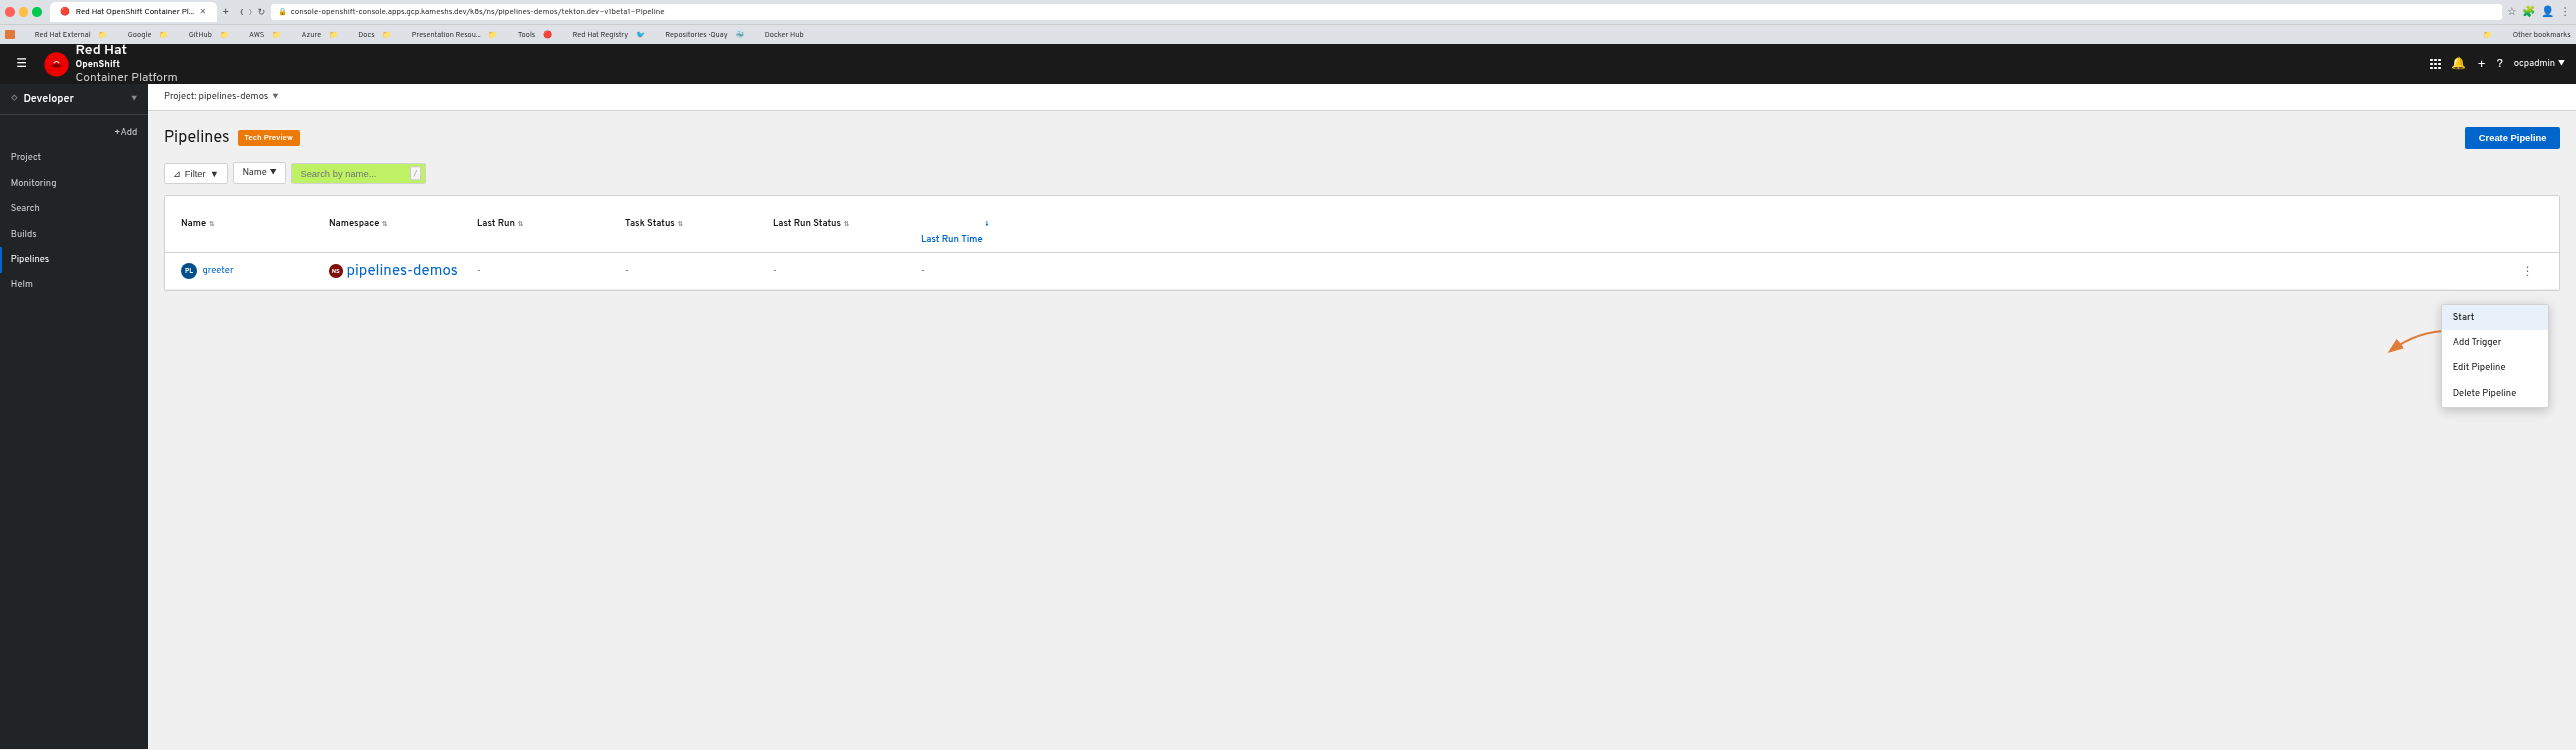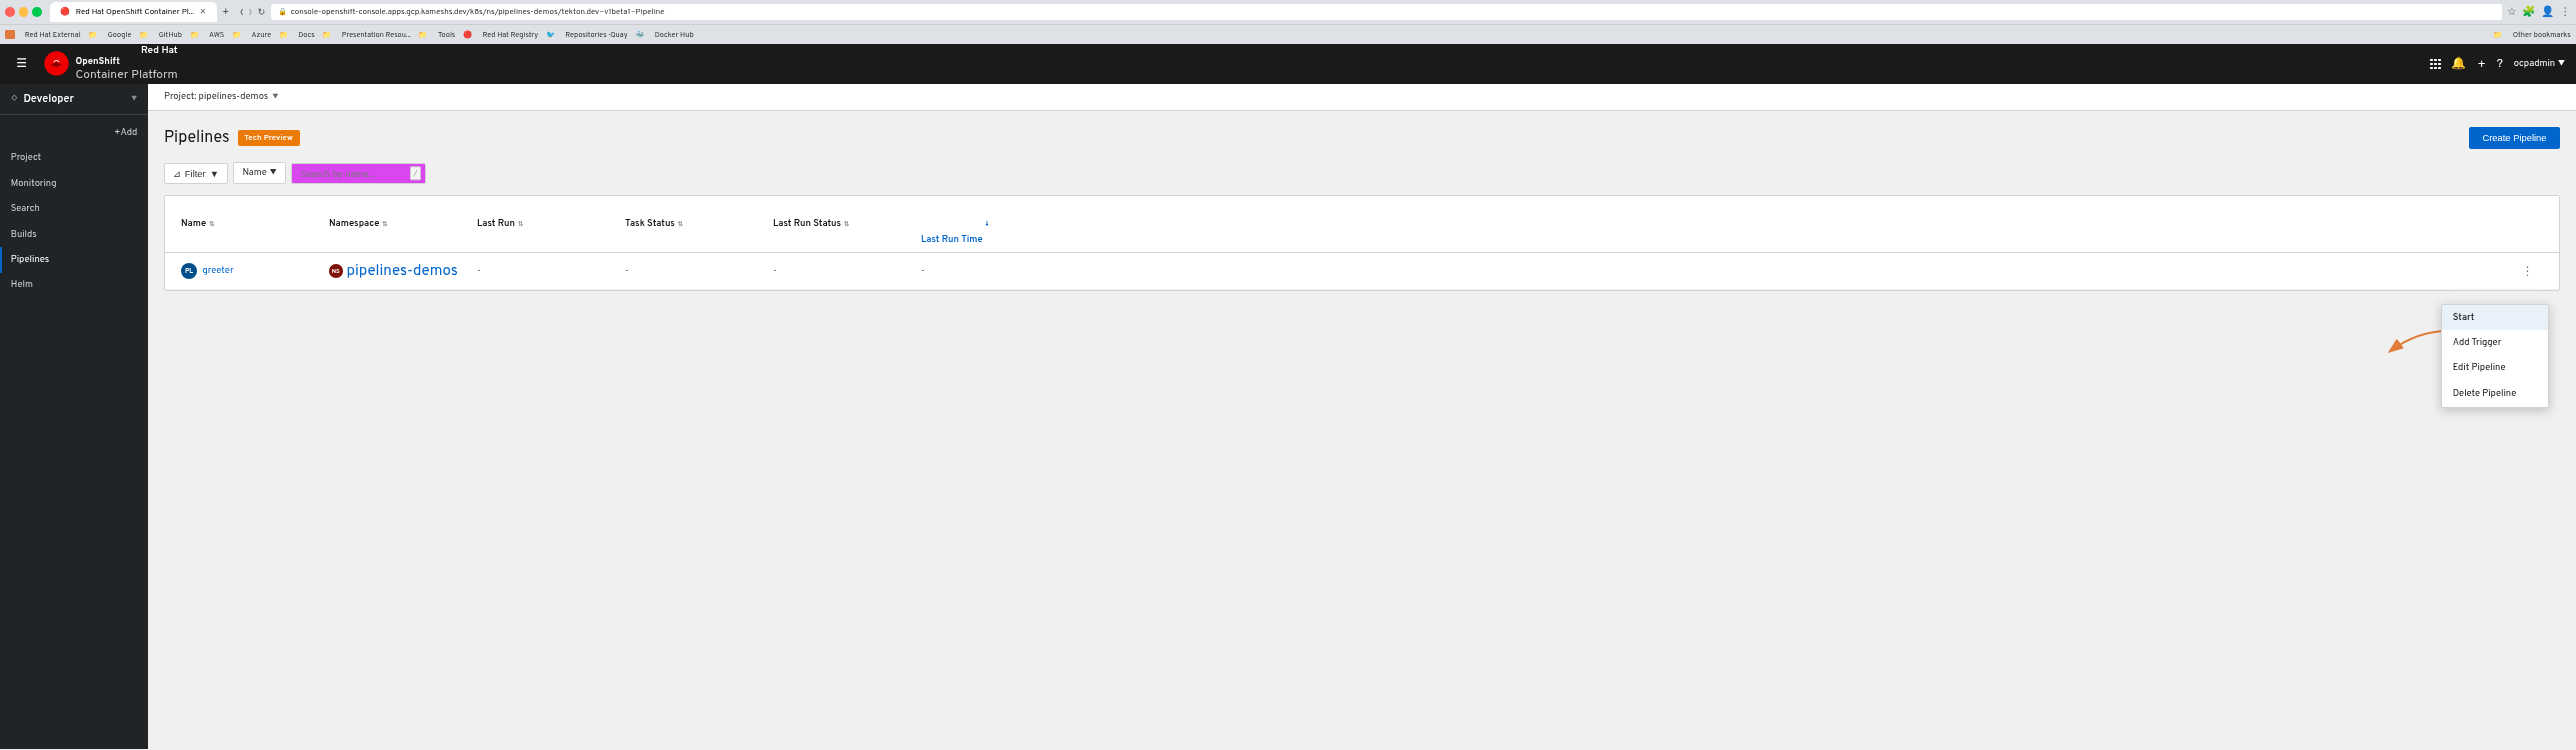--- a/index.html
+++ b/index.html
@@ -12,32 +12,32 @@
     .browser-btn { width: 9.4px; height: 9.4px; border-radius: 50%; border: none; cursor: pointer; font-size: 6.7px; display: flex; align-items: center; justify-content: center; color: transparent; }
     .browser-btn.min { background: #ffbd44; }
     .browser-btn.max { background: #00ca4e; }
     .browser-btn.close-btn { background: #ff605c; }
     .address-bar { flex: 1; background: white; border-radius: 2.7px; padding: 2.7px 8px; font-size: 8px; color: #333; display: flex; align-items: center; gap: 2.7px; }
     .address-bar .lock-icon { color: #555; font-size: 7.4px; }
     .browser-actions { display: flex; gap: 5.4px; align-items: center; font-size: 10.8px; color: #555; }
 
     
     .bookmarks-bar { background: #dee1e6; height: 20px; display: flex; align-items: center; padding: 0 5.4px; gap: 8px; font-size: 7.4px; color: #333; border-top: 0.7px solid #ccc; }
-    .bookmark-item { display: flex; align-items: center; gap: 10px; cursor: pointer; white-space: nowrap; }
+    .bookmark-item { display: flex; align-items: center; gap: 20px; cursor: pointer; white-space: nowrap; }
     .bookmark-icon { width: 9.4px; height: 9.4px; background: #e0793c; border-radius: 1.3px; }
 
     
     .app { display: flex; flex-direction: column; height: calc(100vh - 45px); }
 
     
     .top-nav { background: #1a1a1a; height: 40px; display: flex; align-items: center; padding: 0 10.8px; gap: 10.8px; flex-shrink: 0; }
     .hamburger { color: white; font-size: 12px; cursor: pointer; padding: 5.4px; }
     .brand { display: flex; align-items: center; gap: 5.4px; }
     .brand-text { color: white; line-height: 1.2; }
-    .brand-text .redhat { font-size: 10px; font-weight: 600; text-align: right; }
+    .brand-text .redhat { font-size: 14px; font-weight: 600; }
     .brand-text .openshift { font-size: 9.4px; font-weight: 700; }
     .brand-text .platform { font-size: 12px; color: #ccc; }
     .top-nav-spacer { flex: 1; }
     .top-nav-actions { display: flex; align-items: center; gap: 10.8px; }
     .top-nav-icon { color: white; font-size: 12px; cursor: pointer; position: relative; }
     .user-menu { color: white; font-size: 9.4px; cursor: pointer; display: flex; align-items: center; gap: 2.7px; }
 
     
     .main-area { display: flex; flex: 1; overflow: hidden; }
 
@@ -61,28 +61,28 @@
     .project-dropdown-icon { font-size: 8px; color: #666; }
 
     
     .content-inner { padding: 16px; }
 
     
     .page-header { display: flex; align-items: center; justify-content: space-between; margin-bottom: 13.5px; }
     .page-title-row { display: flex; align-items: center; gap: 8px; }
     .page-title { font-size: 16px; font-weight: 400; color: #151515; }
     .tech-preview-badge { background: #ec7a08; color: white; font-size: 8px; font-weight: 600; padding: 2.7px 6.7px; border-radius: 2px; }
-    .create-btn { background: #06c; color: white; border: none; padding: 5.4px 13.5px; font-size: 9.4px; border-radius: 2px; cursor: pointer; font-weight: 400; }
+    .create-btn { background: #06c; color: white; border: none; padding: 5.4px 13.5px; font-size: 9.4px; border-radius: 2px; cursor: pointer; font-weight: 700; }
 
     
     .filter-bar { display: flex; align-items: center; gap: 5.4px; margin-bottom: 10.8px; }
     .filter-btn { display: flex; align-items: center; gap: 4px; padding: 4px 8px; background: white; border: 0.7px solid #d2d2d2; border-radius: 2px; cursor: pointer; font-size: 9.4px; color: #333; }
     .name-dropdown { display: flex; align-items: center; gap: 2.7px; padding: 4px 8px; background: white; border: 0.7px solid #d2d2d2; border-radius: 2px; cursor: pointer; font-size: 9.4px; color: #333; }
     .search-input-container { position: relative; }
-    .search-input { padding: 4px 21.6px 4px 8px; background: #d946ef; border: 0.7px solid #d2d2d2; border-radius: 2px; font-size: 9.4px; width: 135px; outline: none; color: #333; }
+    .search-input { padding: 4px 21.6px 4px 8px; background: #bef264; border: 0.7px solid #d2d2d2; border-radius: 2px; font-size: 9.4px; width: 135px; outline: none; color: #333; }
     .search-slash { position: absolute; right: 5.4px; top: 50%; transform: translateY(-50%); color: #999; font-size: 8px; border: 0.7px solid #ccc; border-radius: 1.3px; padding: 0.7px 2.7px; background: #f5f5f5; }
 
     
     .table-container { background: white; border: 0.7px solid #d2d2d2; border-radius: 2px; }
     .table-header { display: grid; grid-template-columns: 148px 148px 148px 148px 148px 1fr 27px; padding: 6.7px 16px; background: white; border-bottom: 0.7px solid #d2d2d2; }
     .th { font-size: 9.4px; font-weight: 600; color: #151515; display: flex; align-items: center; gap: 2.7px; cursor: pointer; }
     .th.active { color: #06c; }
     .sort-icon { font-size: 6.7px; color: #999; }
     .sort-icon.active-sort { color: #06c; }
     .table-row { display: grid; grid-template-columns: 148px 148px 148px 148px 148px 1fr 27px; padding: 8px 16px; border-bottom: 0.7px solid #f0f0f0; align-items: center; }

